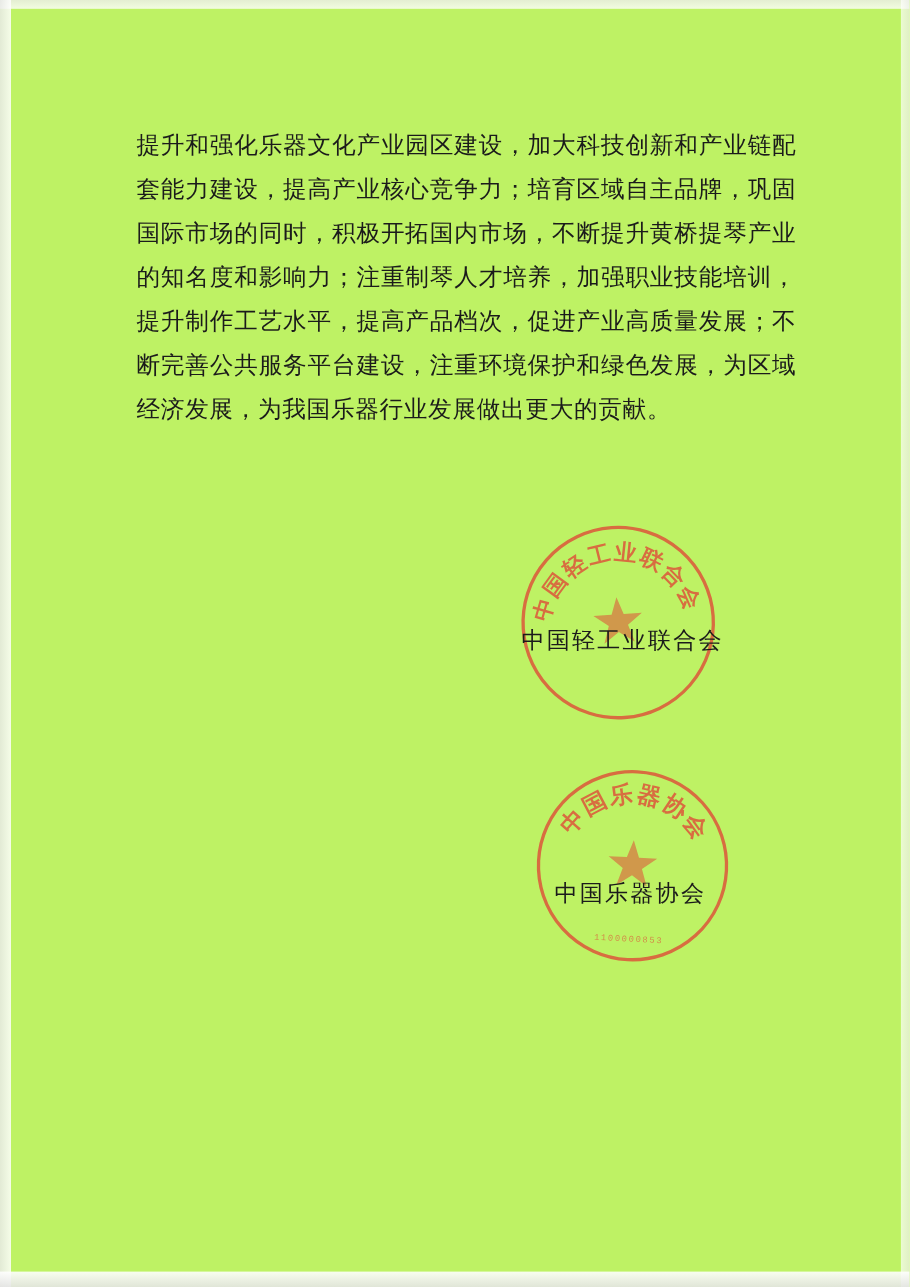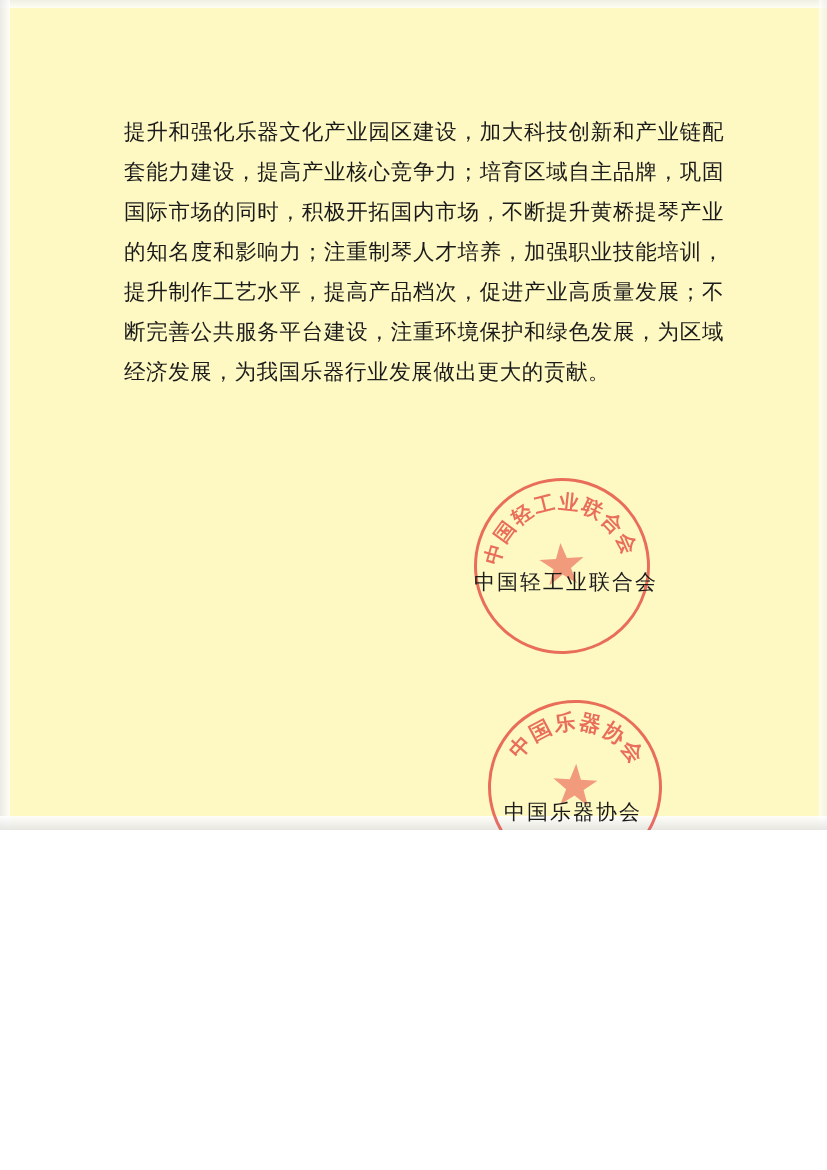--- a/index.html
+++ b/index.html
@@ -6,22 +6,22 @@
     margin: 0;
     padding: 0;
     background: #ffffff;
   }
   body {
     font-family: "Liberation Serif", "DejaVu Serif", serif;
   }
   .page {
     position: relative;
     width: 827px;
-    height: 830px;
-    background: #fef9c3;
+    height: 1170px;
+    background: #bef264;
     overflow: hidden;
   }
   
   .scan-edge-left {
     position: absolute;
     left: 0; top: 0;
     width: 10px; height: 1170px;
     background: linear-gradient(to right, #e9e9e9, #ffffff);
     opacity: .85;
   }

